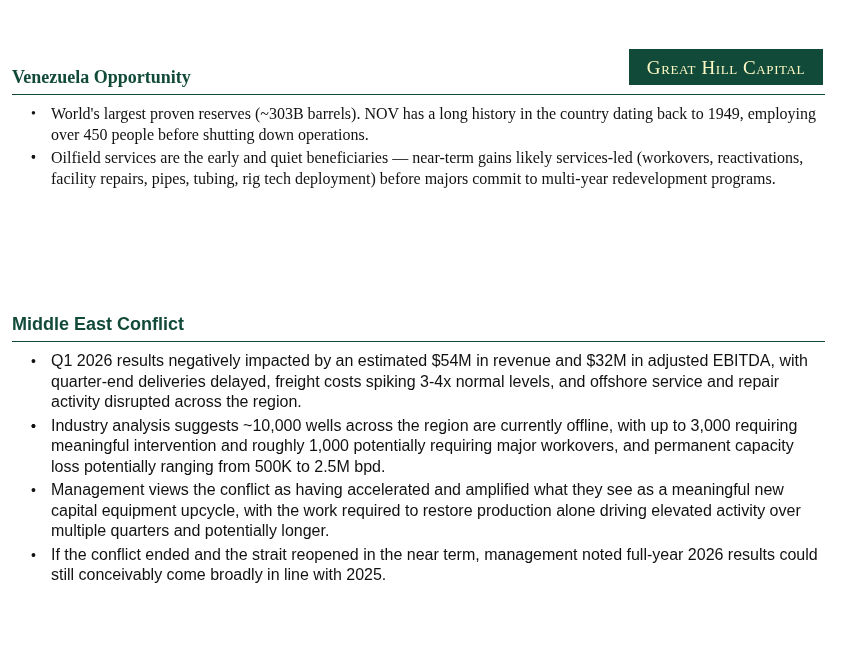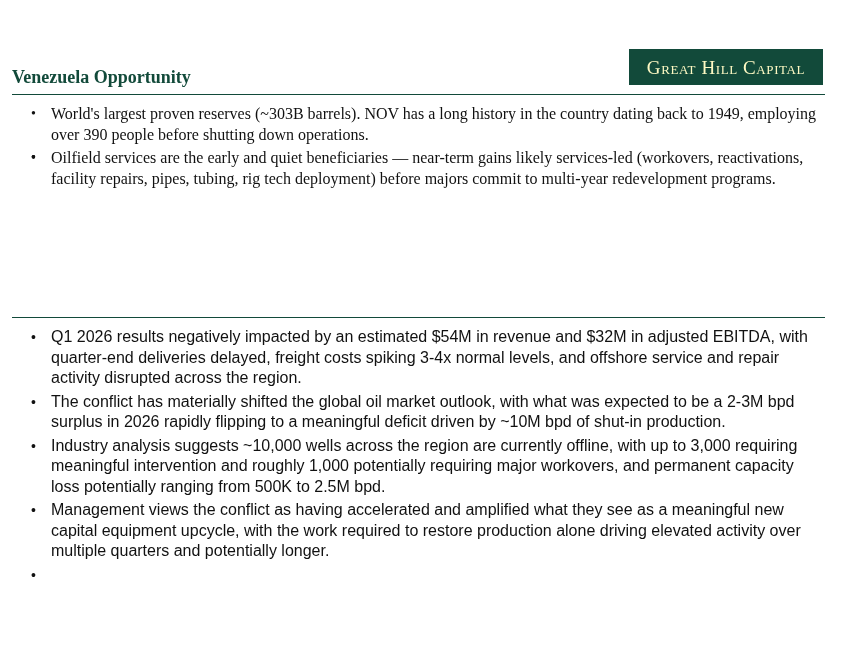--- a/index.html
+++ b/index.html
@@ -77,29 +77,30 @@
   </style>
 </head>
 <body>
 
 <div class="logo">Great Hill Capital</div>
 
 <div class="section" id="sec-venezuela">
   <h2 class="section-title">Venezuela Opportunity</h2>
   <div class="section-rule"></div>
   <ul class="bullets">
-    <li><span class="dot">•</span><span>World's largest proven reserves (~303B barrels). NOV has a long history in the country dating back to 1949, employing over 390 people before shutting down operations.</span></li>
+    <li><span class="dot">•</span><span>World's largest proven reserves (~303B barrels). NOV has a long history in the country dating back to 1949, employing over 450 people before shutting down operations.</span></li>
     <li><span class="dot">•</span></li>
     <li><span class="dot">•</span></li>
     <li><span class="dot">•</span><span>Oilfield services are the early and quiet beneficiaries — near-term gains likely services-led (workovers, reactivations, facility repairs, pipes, tubing, rig tech deployment) before majors commit to multi-year redevelopment programs.</span></li>
   </ul>
 </div>
 
 <div class="section" id="sec-mideast">
+  <h2 class="section-title">Middle East Conflict</h2>
   <div class="section-rule"></div>
   <ul class="bullets">
     <li><span class="dot">•</span><span>Q1 2026 results negatively impacted by an estimated $54M in revenue and $32M in adjusted EBITDA, with quarter-end deliveries delayed, freight costs spiking 3-4x normal levels, and offshore service and repair activity disrupted across the region.</span></li>
-    <li><span class="dot">•</span><span>The conflict has materially shifted the global oil market outlook, with what was expected to be a 2-3M bpd surplus in 2026 rapidly flipping to a meaningful deficit driven by ~10M bpd of shut-in production.</span></li>
+    <li><span class="dot">•</span></li>
     <li><span class="dot">•</span><span>Industry analysis suggests ~10,000 wells across the region are currently offline, with up to 3,000 requiring meaningful intervention and roughly 1,000 potentially requiring major workovers, and permanent capacity loss potentially ranging from 500K to 2.5M bpd.</span></li>
     <li><span class="dot">•</span><span>Management views the conflict as having accelerated and amplified what they see as a meaningful new capital equipment upcycle, with the work required to restore production alone driving elevated activity over multiple quarters and potentially longer.</span></li>
-    <li><span class="dot">•</span></li>
+    <li><span class="dot">•</span><span>If the conflict ended and the strait reopened in the near term, management noted full-year 2026 results could still conceivably come broadly in line with 2025.</span></li>
   </ul>
 </div>
 
 </body></html>

